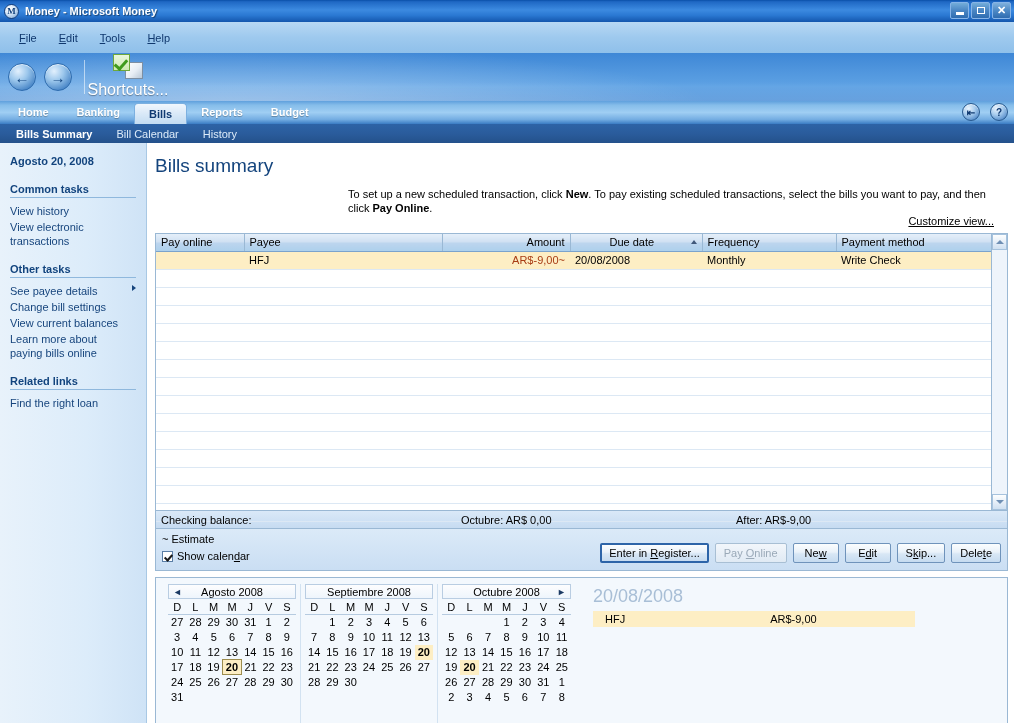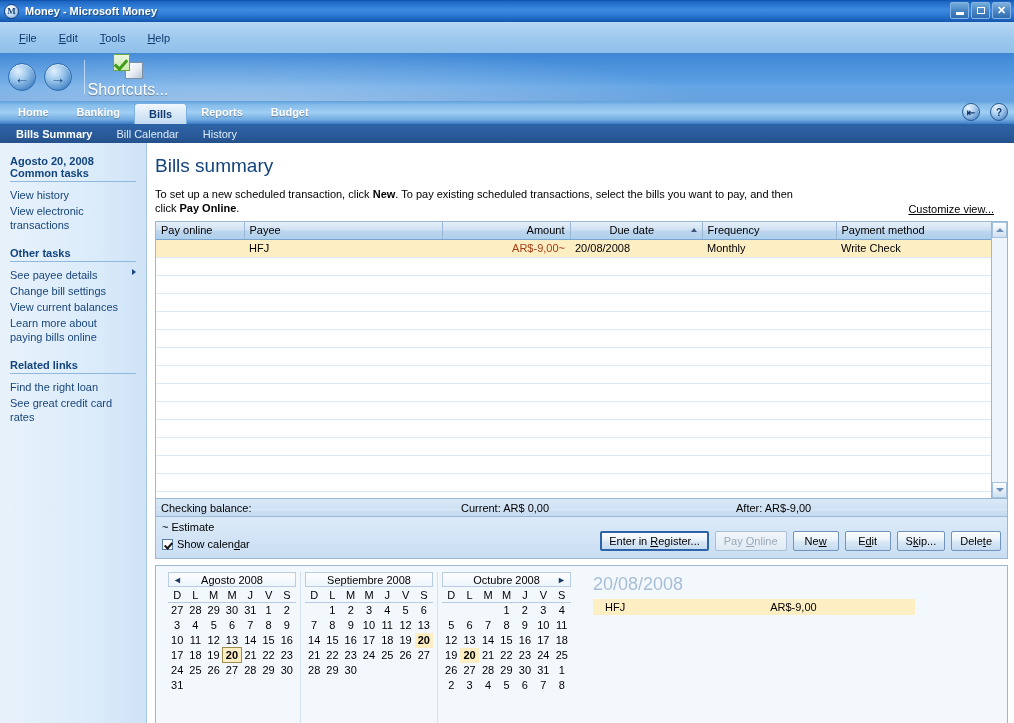--- a/index.html
+++ b/index.html
@@ -174,20 +174,21 @@
   
   .sidebar {
     width: 147px; flex: none;
     background: linear-gradient(to right, #e8f2fb 0%, #dcecfa 60%, #cfe3f6 100%);
     border-right: 1px solid #a8c8e4;
     padding: 12px 10px 0 10px;
     overflow: hidden;
   }
   .side-date {
     font-size: 11px; font-weight: bold; color: #12447e;
+    margin-bottom: 16px;
   }
   .side-head {
     font-size: 11px; font-weight: bold; color: #12447e;
     padding-bottom: 2px;
     border-bottom: 1px solid #8fb8dd;
     margin-bottom: 5px;
   }
   .side-group { margin-bottom: 14px; }
   .side-link {
     font-size: 11px; color: #17457d;
@@ -216,21 +217,21 @@
     font-size: 19px; color: #14447d;
     font-weight: normal;
     margin: 2px 0 10px 0;
   }
   .intro {
     font-size: 11px; color: #000;
     line-height: 14px;
     max-width: 660px;
   }
   .intro b { font-weight: bold; }
-  .intro-row { display: flex; justify-content: space-between; align-items: flex-end; }
+  .intro-row { display: flex; justify-content: space-between; align-items: flex-end; flex-direction: column; }
   .cust-link {
     font-size: 11px; color: #000;
     text-decoration: underline;
     white-space: nowrap;
     padding-right: 14px;
   }
 
   
   .table-wrap {
     margin-top: 6px;
@@ -480,21 +481,20 @@
         <span class="arr"></span>
       </div>
       <div class="side-link">Change bill settings</div>
       <div class="side-link">View current balances</div>
       <div class="side-link">Learn more about paying bills online</div>
     </div>
 
     <div class="side-group">
       <div class="side-head">Related links</div>
       <div class="side-link">Find the right loan</div>
-      <div class="side-link">See great credit card rates</div>
     </div>
   </div>
 
   <div class="content">
     <div class="page-title">Bills summary</div>
 
     <div class="intro-row">
       <div class="intro">
         <span>To set up a new scheduled transaction, click </span><b>New</b><span>. To pay existing scheduled transactions, select the bills you want to pay, and then click </span><b>Pay Online</b><span>.</span>
       </div>
@@ -585,21 +585,21 @@
           </div>
         <div class="sc-btn">
             <div class="sc-tri-dn"></div>
           </div>
       </div>
     </div>
 
     <div class="balbar">
       <div class="balbar-inner">
         <span>Checking balance:</span>
-        <span class="bal-cur">Current: AR$ 0,00</span>
+        <span class="bal-cur">Octubre: AR$ 0,00</span>
         <span class="bal-after">After: AR$-9,00</span>
       </div>
     </div>
 
     <div class="actionbar">
       <div class="est-col">
         <div>~ Estimate</div>
         <div class="chk-row">
           <div class="chk"></div>
           <span>Show calen<u>d</u>ar</span>

